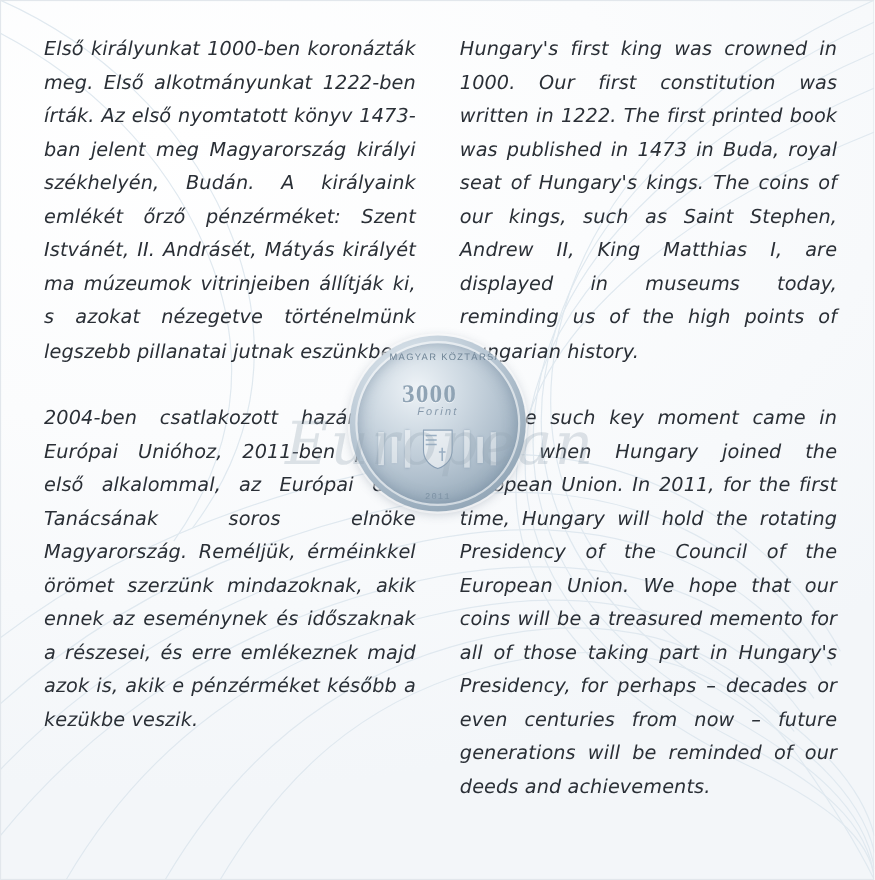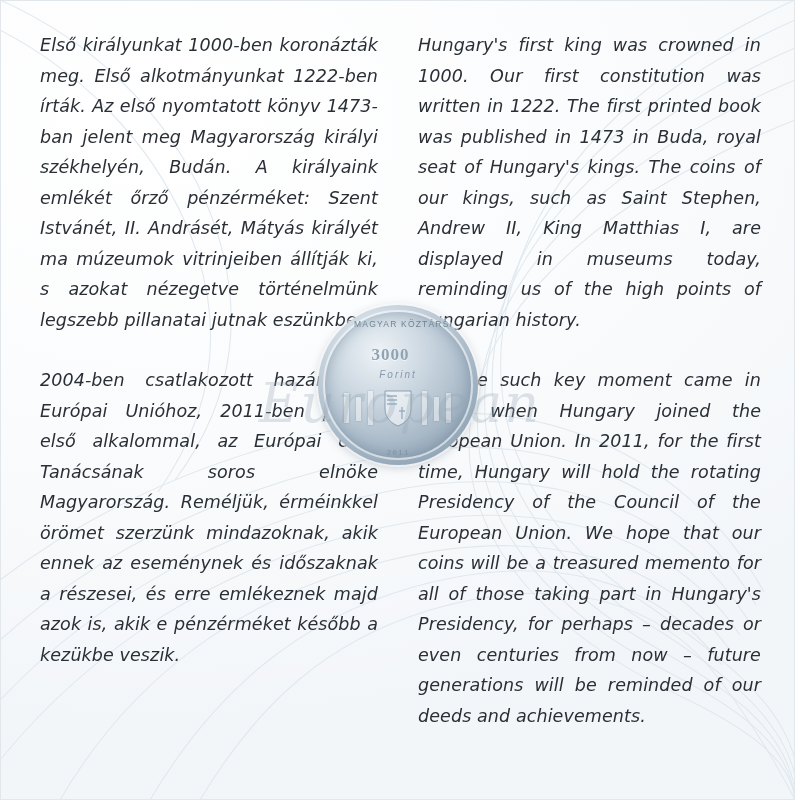--- a/index.html
+++ b/index.html
@@ -111,21 +111,21 @@
     letter-spacing: 1.2px;
     color: #6f8496;
     font-family: "Liberation Sans", sans-serif;
     text-transform: uppercase;
   }
   .coin-value {
     position: absolute;
     left: 0; right: 15px;
     top: 40px;
     text-align: center;
-    font-size: 17px;
+    font-size: 23px;
     font-weight: bold;
     color: #8fa3b4;
     font-family: "Liberation Serif", serif;
     letter-spacing: 1px;
     text-shadow: 0 1px 0 rgba(255,255,255,0.6);
   }
   .coin-unit {
     position: absolute;
     left: 0; right: 0;
     top: 64px;

